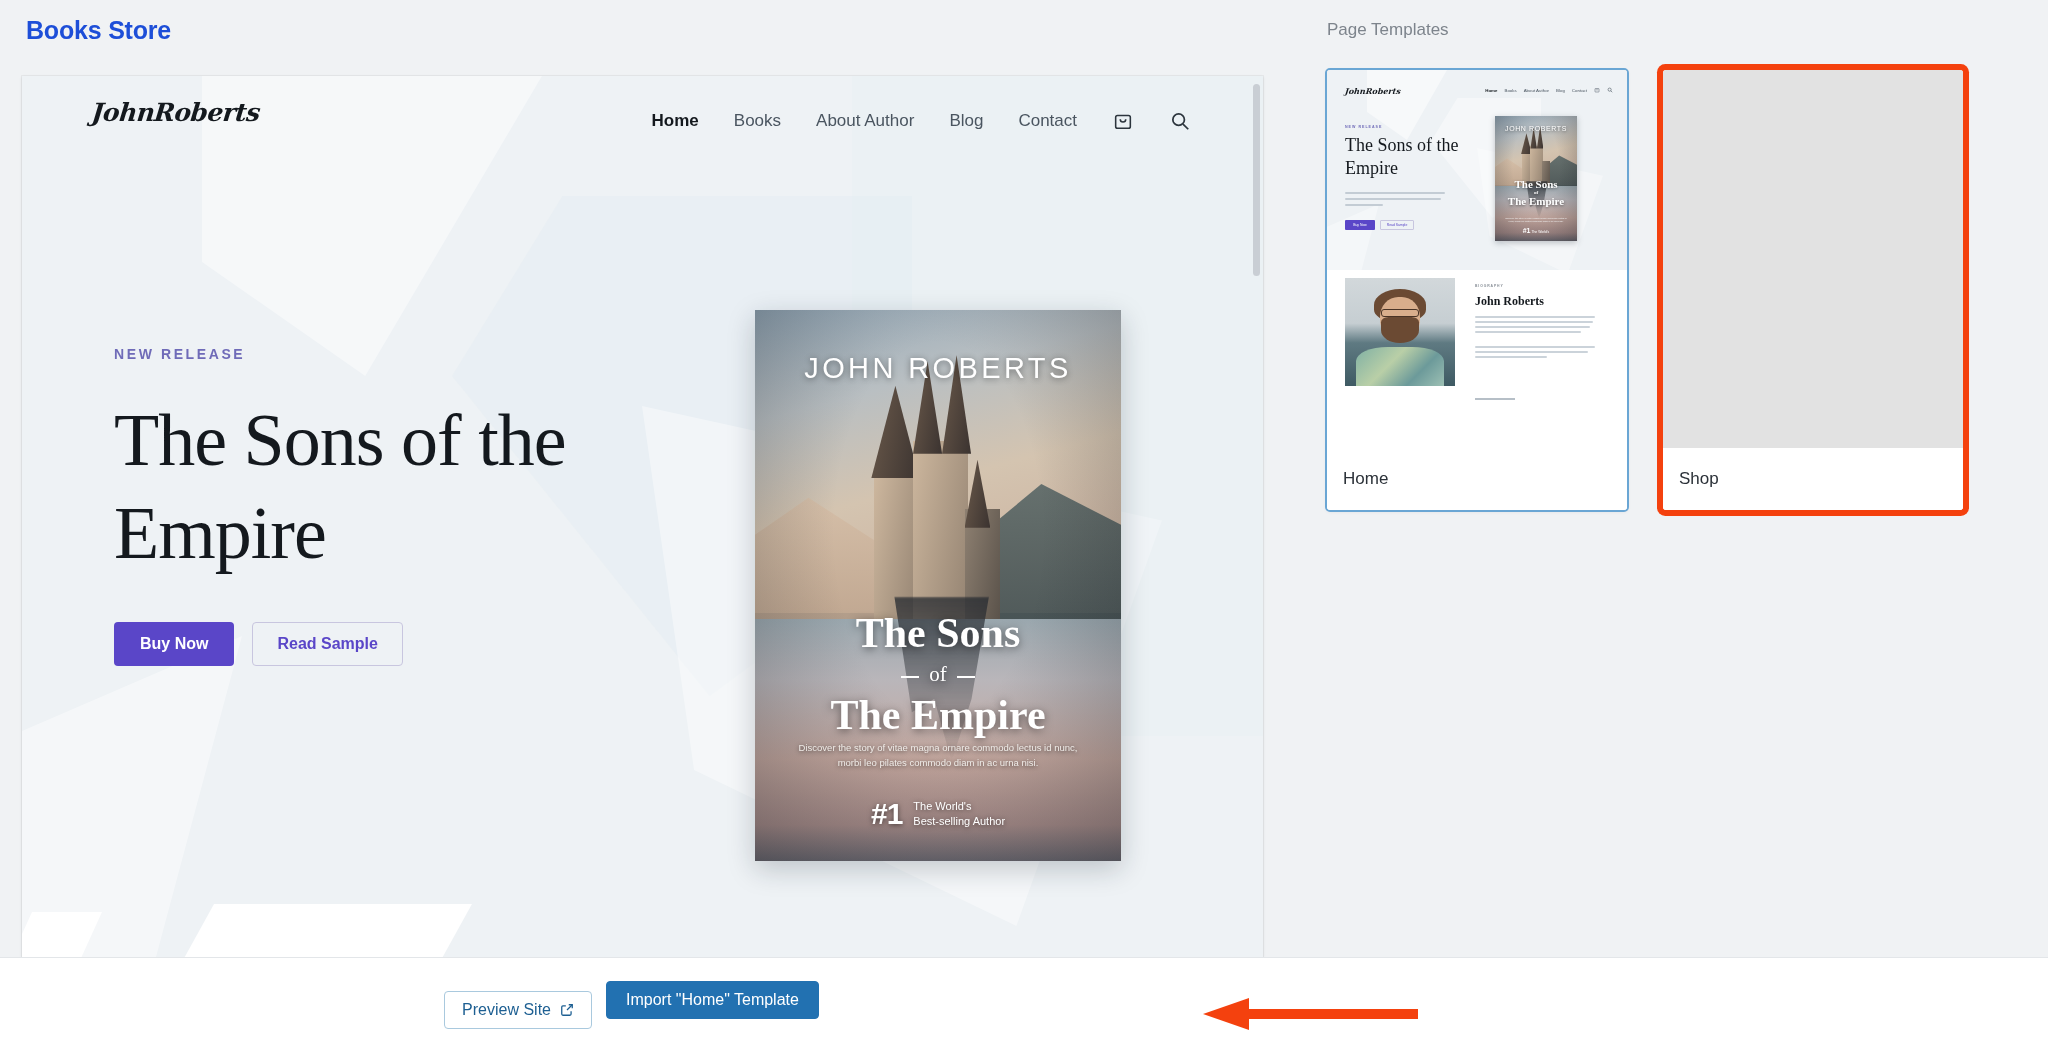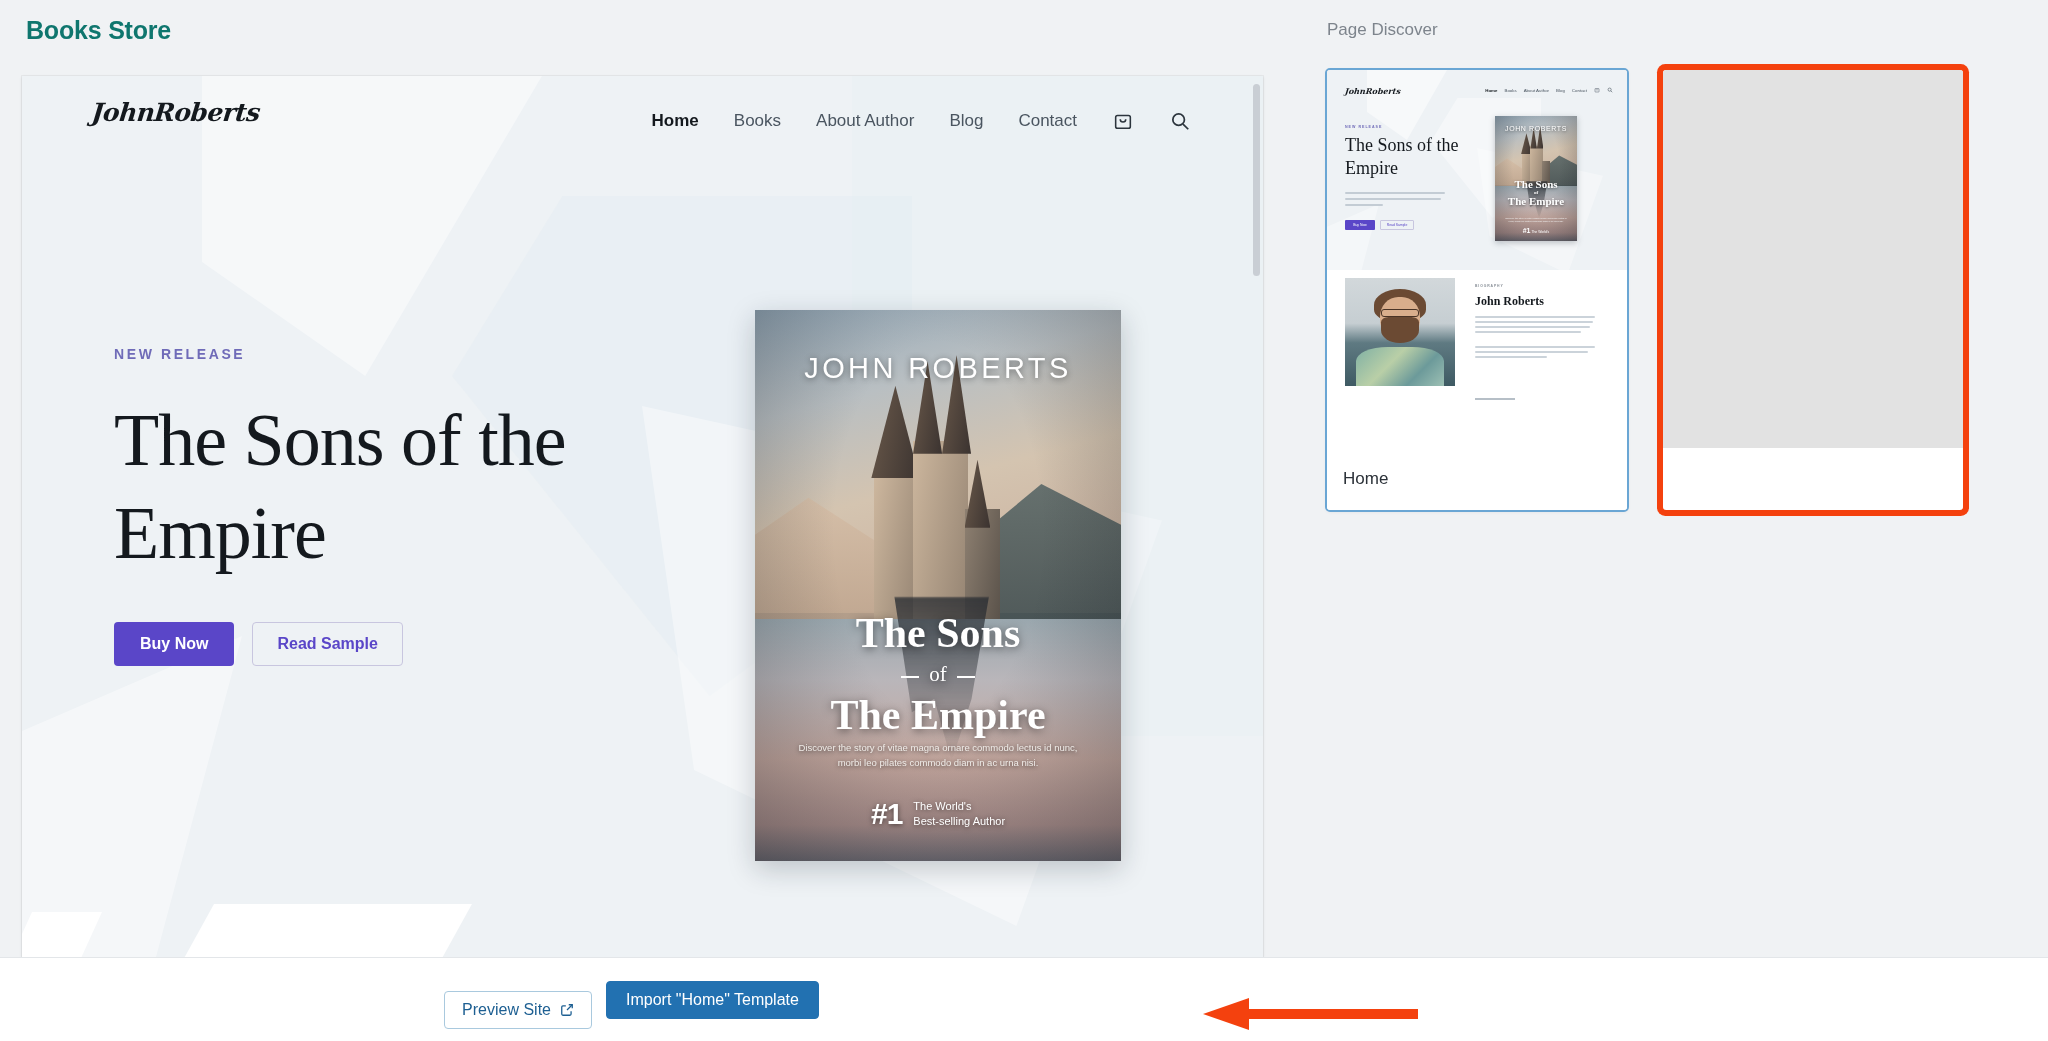--- a/index.html
+++ b/index.html
@@ -8,21 +8,21 @@
     background: #f0f2f4;
     font-family: "Liberation Sans", sans-serif;
     overflow: hidden;
   }
 
   
   #app { position: relative; width: 2048px; height: 1041px; background:#f0f2f4; }
 
   #page-title {
     position:absolute; left:26px; top:16px;
-    font-size:25px; font-weight:700; color:#0f766e;
+    font-size:25px; font-weight:700; color:#1d4ed8;
     letter-spacing:-0.2px;
   }
 
   
   #preview-panel {
     position:absolute; left:22px; top:76px;
     width:1241px; height:881px;
     background:#eef2f5;
     overflow:hidden;
     box-shadow:0 1px 3px rgba(0,0,0,.10), 0 0 0 1px rgba(0,0,0,.04);
@@ -436,21 +436,21 @@
           <span>Best-selling Author</span>
         </span>
       </div>
     </div>
 
     <div id="preview-scrollbar">
       <div id="preview-scroll-thumb"></div>
     </div>
   </div>
 
-  <div id="templates-label">Page Discover</div>
+  <div id="templates-label">Page Templates</div>
 
   <div id="templates-grid">
 
     <div class="tpl-card selected">
       <div class="tpl-thumb">
         <div class="mini">
           <div class="mini-geo" style="left:40px;top:0;width:80px;height:70px;clip-path:polygon(0 0,100% 0,50% 100%,0 60%);"></div>
           <div class="mini-geo" style="left:104px;top:28px;width:110px;height:120px;clip-path:polygon(24% 0,100% 0,100% 70%,56% 100%,0 36%);opacity:.40;"></div>
           <div class="mini-geo" style="left:150px;top:78px;width:126px;height:126px;clip-path:polygon(0 0,100% 22%,72% 100%,10% 70%);opacity:.35;"></div>
           <div class="mini-geo" style="left:-10px;top:134px;width:62px;height:80px;clip-path:polygon(0 34%,100% 0,66% 100%,0 100%);opacity:.38;"></div>
@@ -543,20 +543,21 @@
           </div>
         </div>
       </div>
       <div class="tpl-caption">Home</div>
     </div>
 
 
 
     <div class="tpl-card flagged">
       <div class="tpl-thumb"></div>
+      <div class="tpl-caption">Shop</div>
     </div>
   </div>
 
   <div id="bottom-bar">
     <div id="bottom-actions">
       <button id="btn-preview-site">
         <span>Preview Site</span>
         <span>
           <svg class="ext-icon" viewBox="0 0 24 24" fill="none" stroke="currentColor" stroke-width="2.2">
             <path d="M15 3h6v6"></path>

